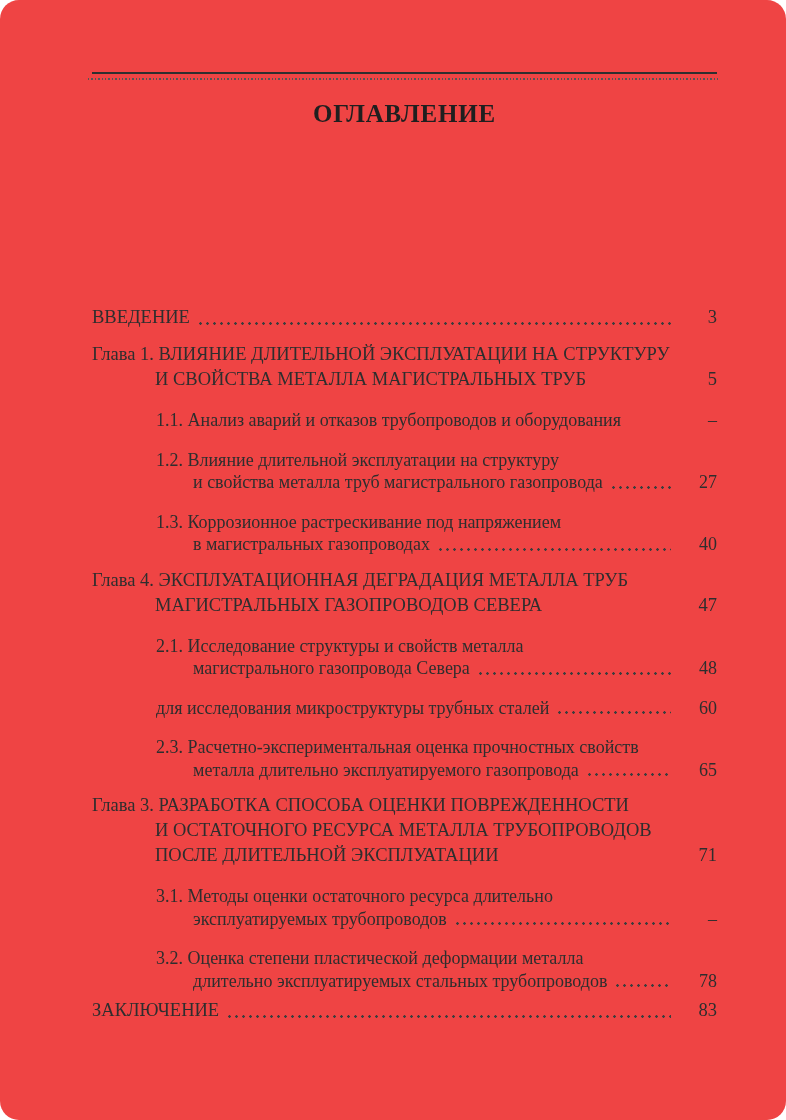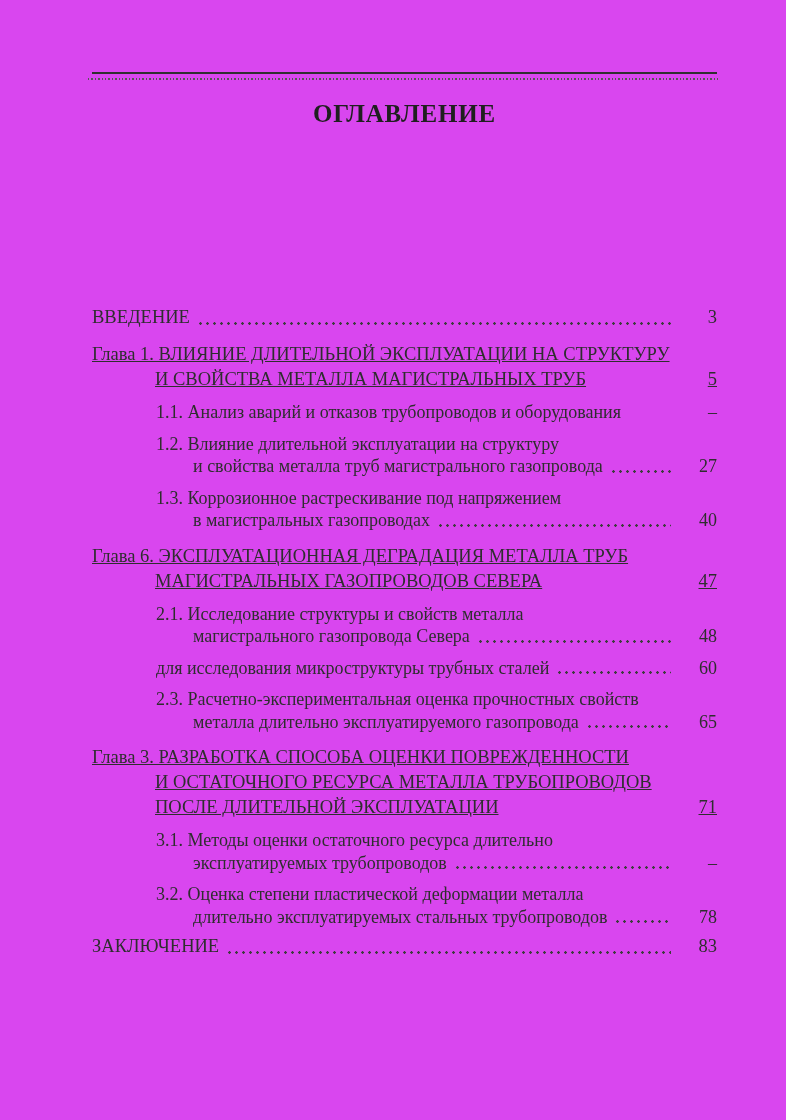--- a/index.html
+++ b/index.html
@@ -11,21 +11,22 @@
     width: 786px;
     height: 1120px;
     overflow: hidden;
     font-family: "Liberation Serif", "DejaVu Serif", serif;
     color: #2e2e2e;
   }
   .sheet {
     position: relative;
     width: 786px;
     height: 1120px;
-    background: #d946ef;
+    background: #ef4444;
+    border-radius: 19px;
   }
   
   .rule-solid {
     position: absolute;
     left: 92px;
     right: 69px;
     top: 72px;
     height: 2px;
     background: #2f2f2f;
   }
@@ -85,22 +86,22 @@
     flex: 1 1 auto;
     min-width: 16px;
     margin-left: 7px;
     background-image: radial-gradient(circle, #3d3d3d 1.1px, rgba(0,0,0,0) 1.5px);
     background-size: 7px 5px;
     background-repeat: repeat-x;
     background-position: left calc(100% - 4px);
   }
   
   .entry.top { margin-top: 6px; }
-  .entry.chapter { margin-top: 12px; text-decoration: underline; }
-  .entry.sub { margin-top: 9px; padding-left: 64px; font-size: 18px; line-height: 22.5px; }
+  .entry.chapter { margin-top: 12px; }
+  .entry.sub { margin-top: 17px; padding-left: 64px; font-size: 18px; line-height: 22.5px; }
   .entry.chapter .line + .line { padding-left: 63px; align-items: flex-end; }
   .entry.sub .line + .line { padding-left: 37px; }
   .toc .entry:first-child { margin-top: 0; }
 </style>
 </head>
 <body>
 
 <div class="sheet">
   <div class="rule-solid"></div>
   <div class="rule-dotted"></div>
@@ -149,21 +150,21 @@
           <div class="line">1.3. Коррозионное растрескивание под напряжением</div>
           <div class="line last">
             <span class="line-text">в магистральных газопроводах</span>
             <span class="leader"></span>
           </div>
         </div>
         <div class="pgcol">40</div>
       </div>
       <div class="entry chapter">
         <div class="body">
-          <div class="line">Глава 6. ЭКСПЛУАТАЦИОННАЯ ДЕГРАДАЦИЯ МЕТАЛЛА ТРУБ</div>
+          <div class="line">Глава 4. ЭКСПЛУАТАЦИОННАЯ ДЕГРАДАЦИЯ МЕТАЛЛА ТРУБ</div>
           <div class="line last">
             <span class="line-text">МАГИСТРАЛЬНЫХ ГАЗОПРОВОДОВ СЕВЕРА</span>
             <span class="leader"></span>
           </div>
         </div>
         <div class="pgcol">47</div>
       </div>
       <div class="entry sub">
         <div class="body">
           <div class="line">2.1. Исследование структуры и свойств металла</div>

